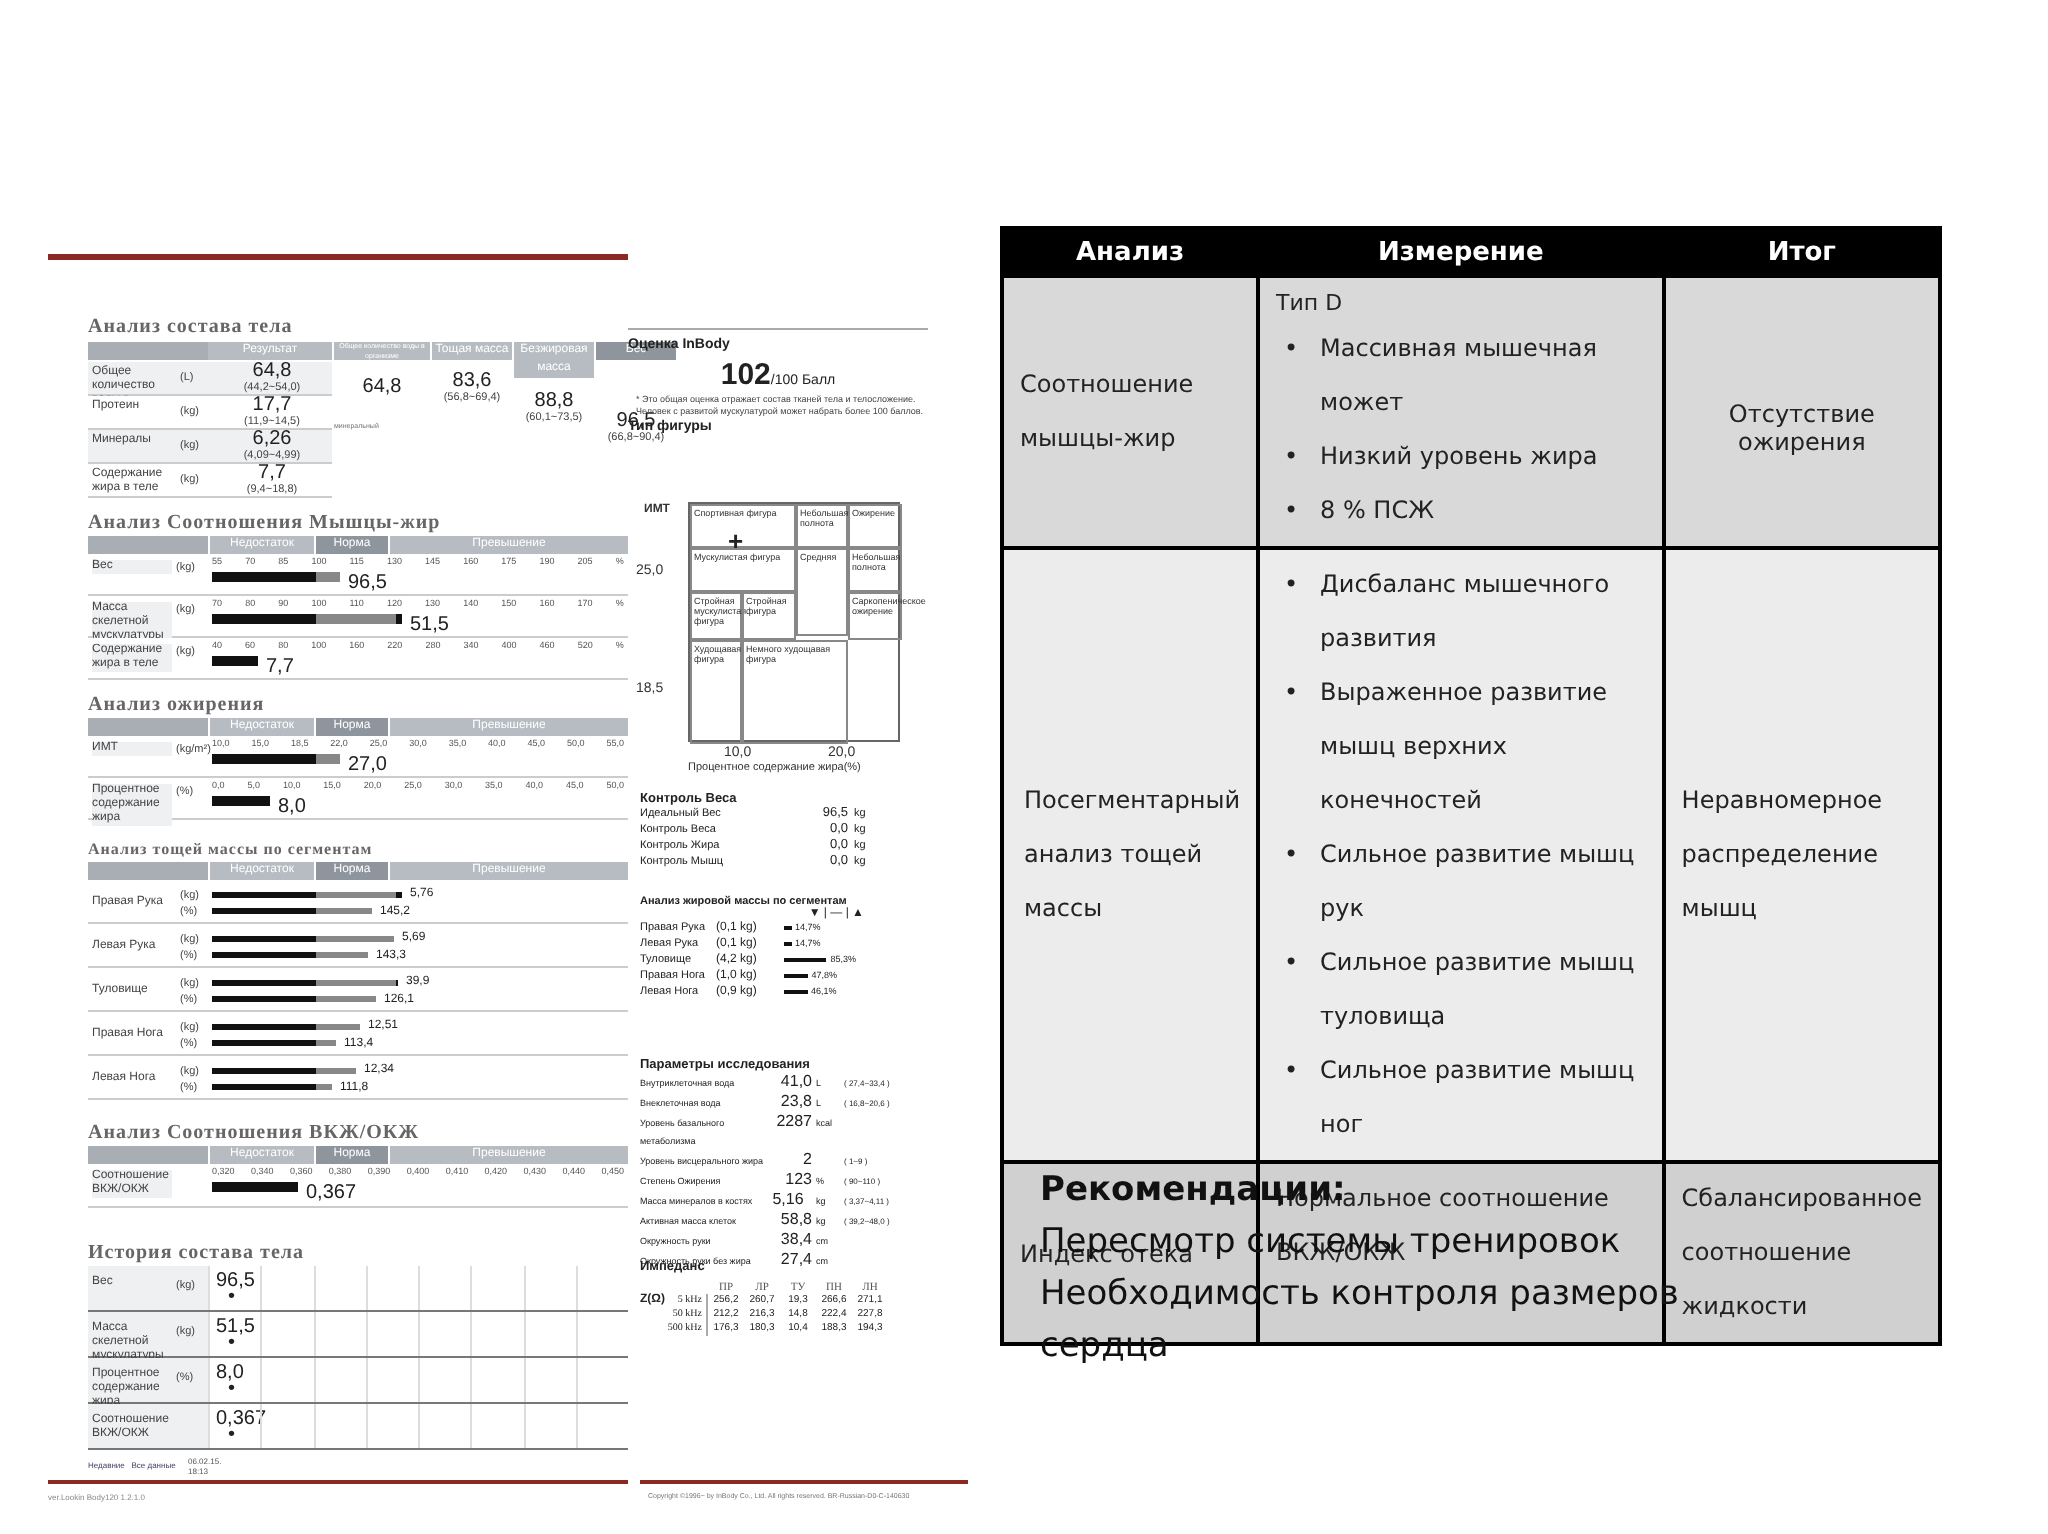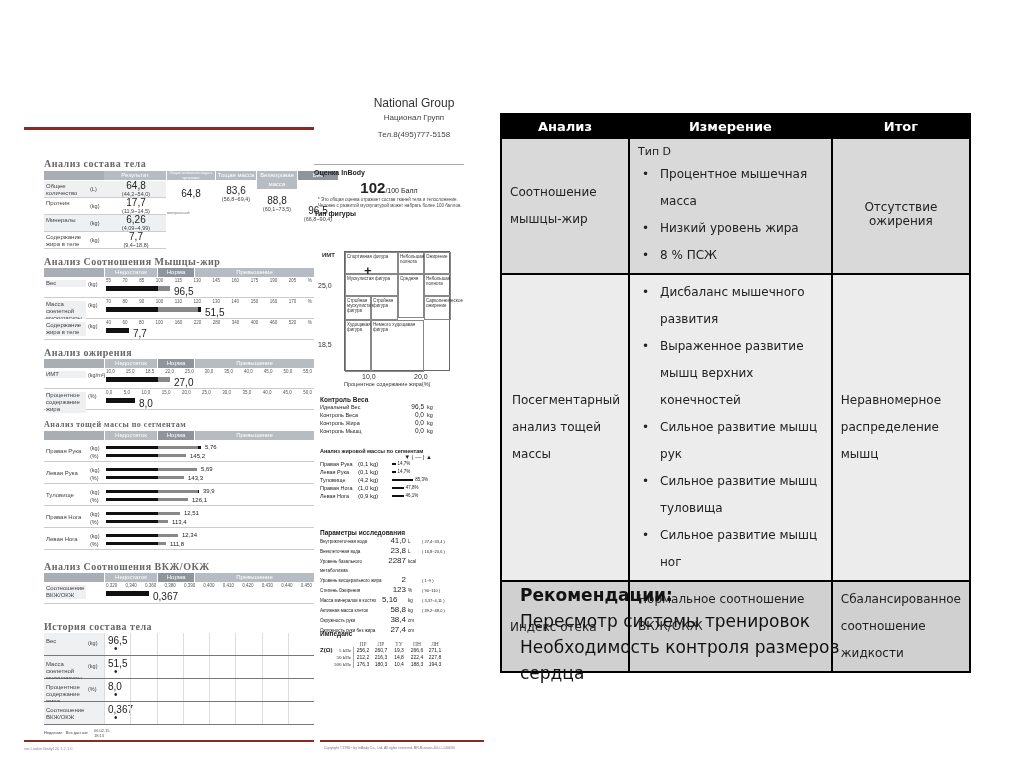--- a/index.html
+++ b/index.html
@@ -39,25 +39,20 @@
 #tbl li:before{content:"•";position:absolute;left:4px;top:0}
 .lh{line-height:27px}
 #recs{left:520px;top:582px;font-family:"DejaVu Sans",sans-serif;font-size:17px;line-height:26px;color:#111}
 #recs .h{font-weight:bold}
 </style>
 </head>
 <body>
 
 <div id="sheet" class="abs">
   <div class="abs redline"></div>
-  <div class="abs clinic">
-    <div class="n">National Group</div>
-    <div class="s">Национал Групп</div>
-    <div class="t">Тел.8(495)777-5158</div>
-  </div>
 
 
   <div class="abs sec-title" style="left:20px;top:70px">Анализ состава тела</div>
   <div class="abs" style="left:20px;top:83px;width:268px;height:80px">
     <div class="abs gray-hdr" style="left:0;top:0;width:60px;height:9px;background:#a9aeb4"></div>
     <div class="abs gray-hdr" style="left:60px;top:0;width:62px">Результат</div>
     <div class="abs gray-hdr" style="left:123px;top:0;width:48px;font-size:3.5px;line-height:4.5px">Общее количество воды в организме</div>
     <div class="abs gray-hdr" style="left:172px;top:0;width:40px">Тощая масса</div>
     <div class="abs gray-hdr" style="left:213px;top:0;width:40px">Безжировая масса</div>
     <div class="abs gray-hdr" style="left:254px;top:0;width:40px;background:#8f959c">Вес</div>
@@ -510,21 +505,21 @@
           <span style="font-size: 4px; white-space: pre;">( 1~9 )</span>
         </div>
         <div style="display: flex; font-size: 4.5px; line-height: 9px; align-items: baseline;">
           <span style="width: 62px;">Степень Ожирения</span>
           <span style="width: 24px; text-align: right; font-size: 8px;">123</span>
           <span style="width: 14px; margin-left: 2px; font-size: 4.5px;">%</span>
           <span style="font-size: 4px; white-space: pre;">( 90~110 )</span>
         </div>
         <div style="display: flex; font-size: 4.5px; line-height: 9px; align-items: baseline;">
           <span style="width: 62px;">Масса минералов в костях</span>
-          <span style="width: 24px; text-align: left; font-size: 8px;">5,16</span>
+          <span style="width: 24px; text-align: center; font-size: 8px;">5,16</span>
           <span style="width: 14px; margin-left: 2px; font-size: 4.5px;">kg</span>
           <span style="font-size: 4px; white-space: pre;">( 3,37~4,11 )</span>
         </div>
         <div style="display: flex; font-size: 4.5px; line-height: 9px; align-items: baseline;">
           <span style="width: 62px;">Активная масса клеток</span>
           <span style="width: 24px; text-align: right; font-size: 8px;">58,8</span>
           <span style="width: 14px; margin-left: 2px; font-size: 4.5px;">kg</span>
           <span style="font-size: 4px; white-space: pre;">( 39,2~48,0 )</span>
         </div>
         <div style="display: flex; font-size: 4.5px; line-height: 9px; align-items: baseline;">
@@ -592,21 +587,21 @@
       <th style="width:210px">Измерение</th>
       <th>Итог</th>
     </tr>
   </thead>
   <tbody>
     <tr class="r1">
       <td class="lh" style="height:122px">Соотношение мышцы-жир</td>
       <td>
         <div style="line-height:18px;font-size:11px">Тип D</div>
         <ul>
-          <li>Процентное мышечная масса</li>
+          <li>Массивная мышечная может</li>
           <li>Низкий уровень жира</li>
           <li>8 % ПСЖ</li>
         </ul>
       </td>
       <td style="text-align:center;padding-top:20px">Отсутствие ожирения</td>
     </tr>
     <tr class="r2">
       <td class="lh" style="height:220px;padding-left:10px">Посегментарный анализ тощей массы</td>
       <td>
         <ul>

